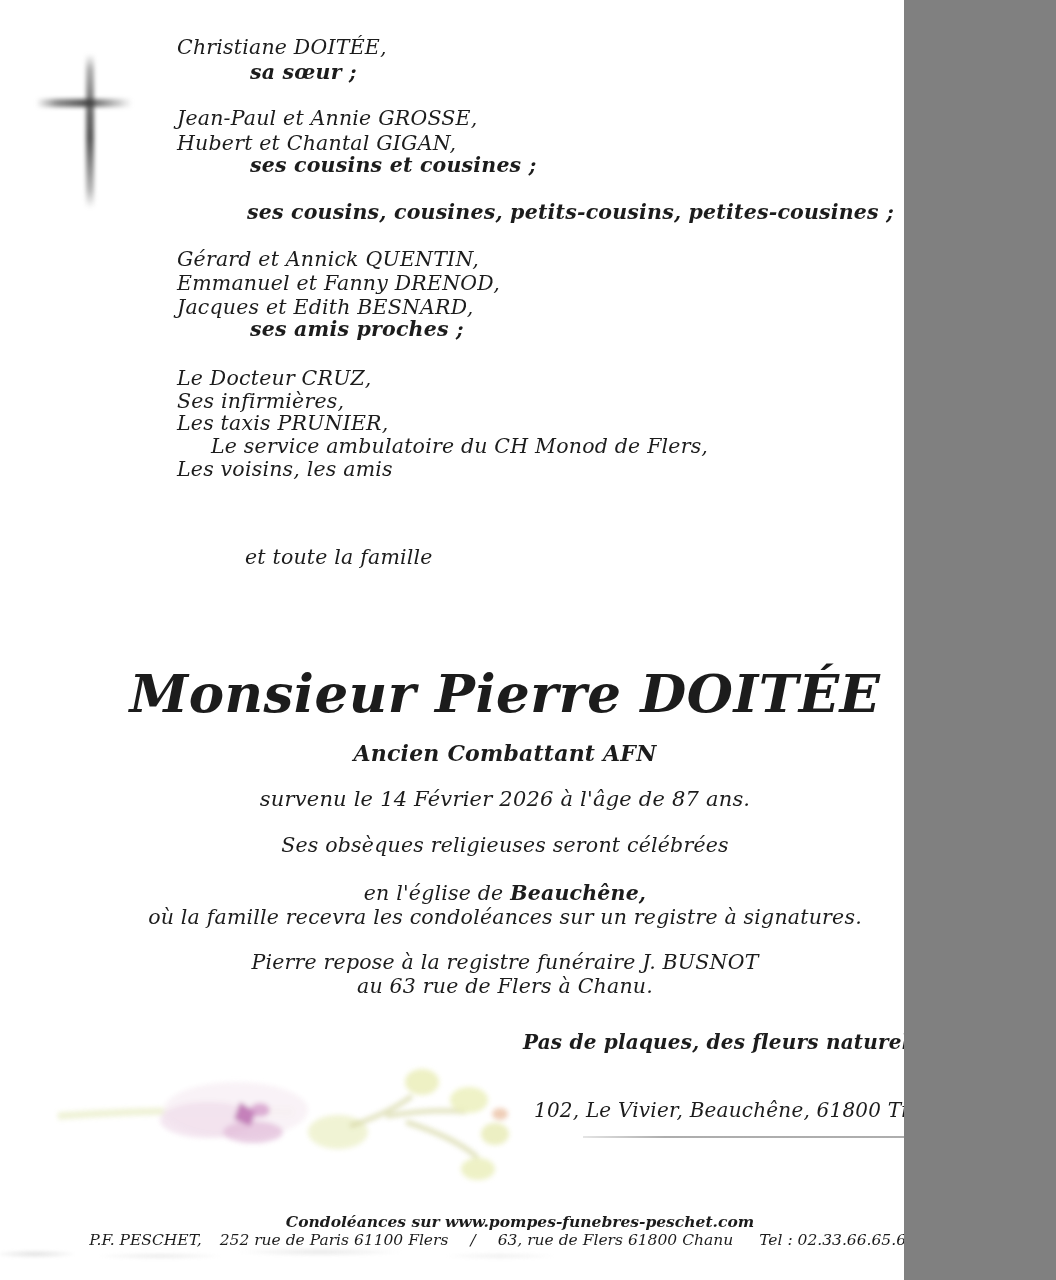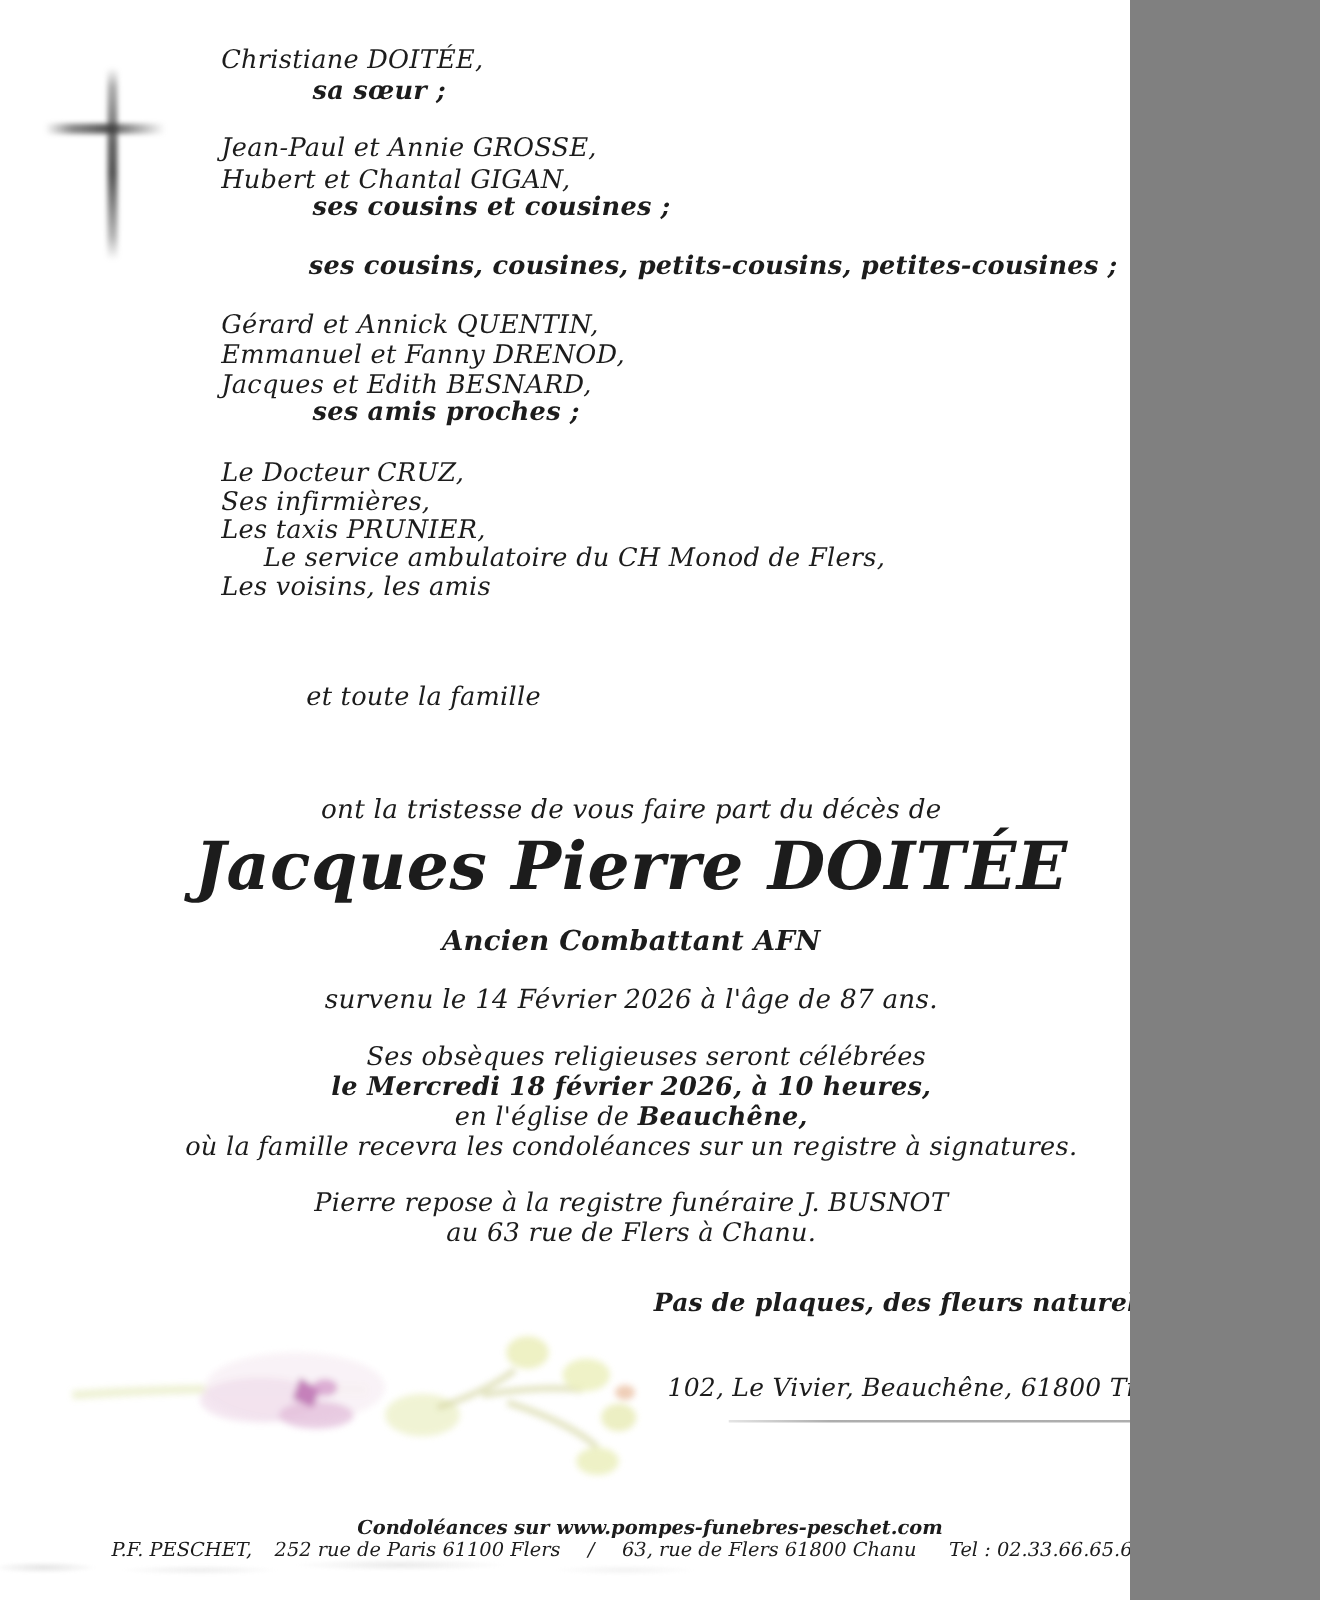--- a/index.html
+++ b/index.html
@@ -89,27 +89,25 @@
   <div class="line b" style="left:250px;top:318px;">ses amis proches ;</div>
 
   <div class="line" style="left:177px;top:367px;">Le Docteur CRUZ,</div>
   <div class="line" style="left:177px;top:390px;">Ses infirmières,</div>
   <div class="line" style="left:177px;top:412px;">Les taxis PRUNIER,</div>
   <div class="line" style="left:177px;top:435px;margin-left:34px;">Le service ambulatoire du CH Monod de Flers,</div>
   <div class="line" style="left:177px;top:458px;">Les voisins, les amis</div>
 
   <div class="line" style="left:245px;top:546px;">et toute la famille</div>
 
-  <div class="center-col line" style="top:635px;font-size:21px;">ont la tristesse de vous faire part du décès de</div>
-  <div class="center-col line title" style="top:663px;">Jacques Pierre DOITÉE</div>
+  <div class="center-col line title" style="top:663px;">Monsieur Pierre DOITÉE</div>
   <div class="center-col line b" style="top:741px;font-size:22px;">Ancien Combattant AFN</div>
   <div class="center-col line" style="top:787px;font-size:21px;">survenu le 14 Février 2026 à l'âge de 87 ans.</div>
 
-  <div class="center-col line" style="top:834px;padding-left:12px;">Ses obsèques religieuses seront célébrées</div>
-  <div class="center-col line b" style="top:858px;">le Mercredi 18 février 2026, à 10 heures,</div>
+  <div class="center-col line" style="top:834px;">Ses obsèques religieuses seront célébrées</div>
   <div class="center-col line" style="top:882px;"><span>en l'église de </span><span class="b">Beauchêne,</span></div>
   <div class="center-col line" style="top:906px;">où la famille recevra les condoléances sur un registre à signatures.</div>
 
   <div class="center-col line" style="top:951px;">Pierre repose à la registre funéraire J. BUSNOT</div>
   <div class="center-col line" style="top:975px;">au 63 rue de Flers à Chanu.</div>
 
   <div class="line b" style="left:523px;top:1031px;font-size:20px;">Pas de plaques, des fleurs naturelles seulement.</div>
 
   <div class="line" style="left:534px;top:1099px;font-size:20px;">102, Le Vivier, Beauchêne, 61800 Tinchebray Bocage</div>
   <div class="rule"></div>

